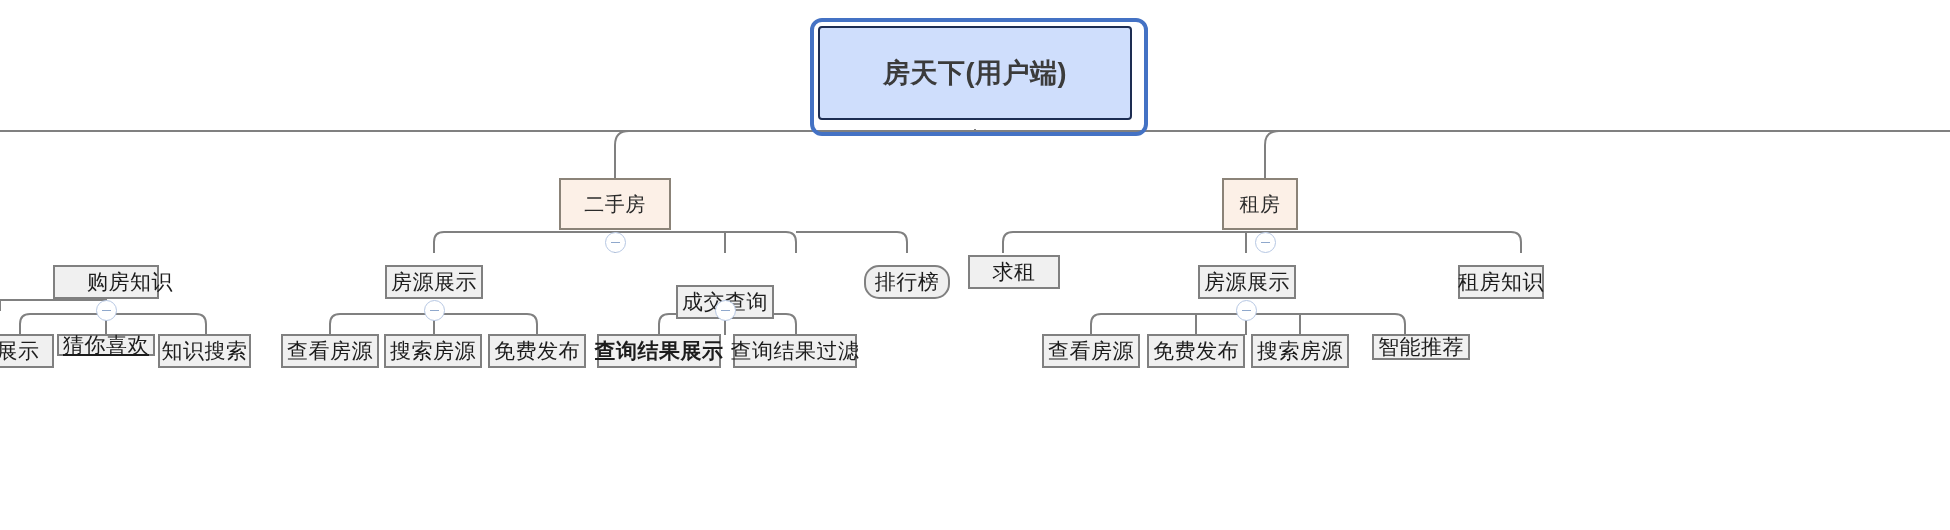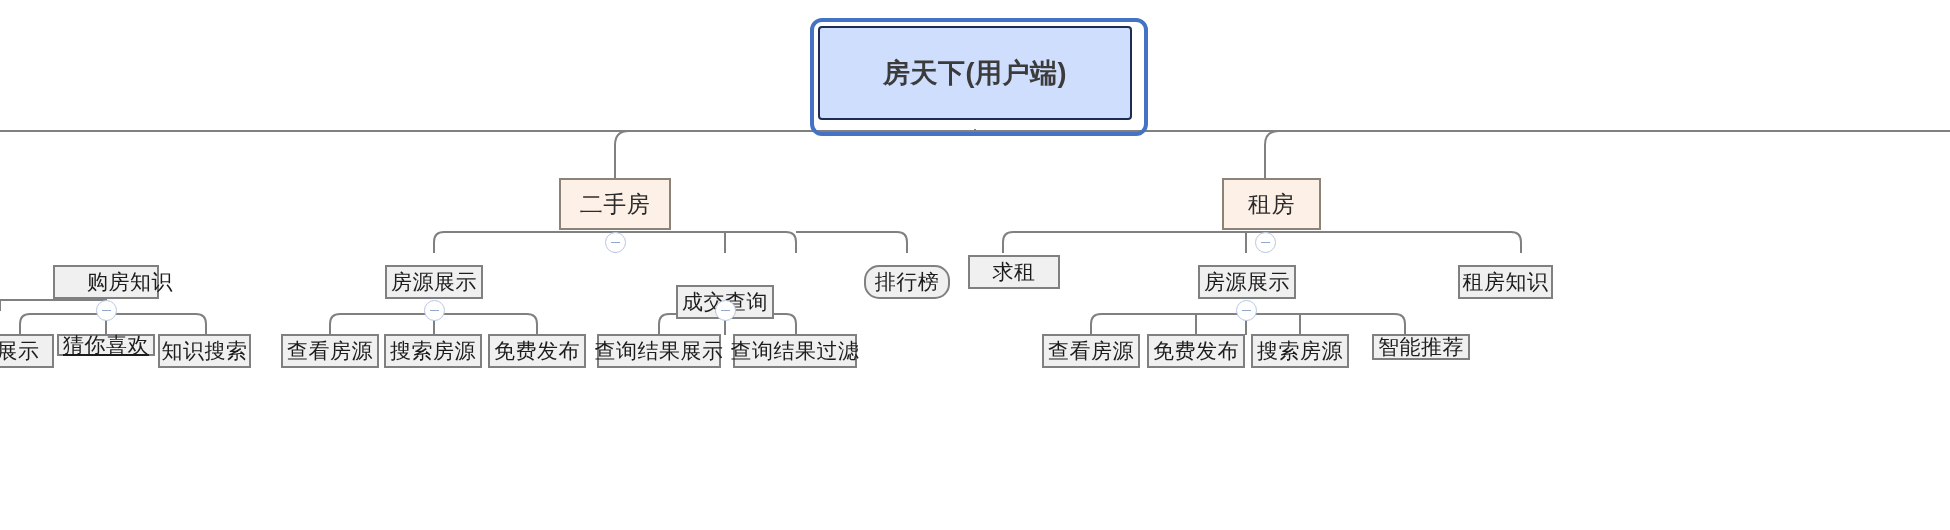--- a/index.html
+++ b/index.html
@@ -37,21 +37,21 @@
     border:4px solid #4472c4;
     border-radius:12px;
     background:transparent;
     z-index:4;
   }
 
   
   .node.lvl2{
     background:#fcf0e7;
     border:2px solid #8b8378;
-    font-size:23px;
+    font-size:20px;
     color:#2b2b2b;
     z-index:3;
   }
 
   
   .node.lvl3,.node.lvl4{
     background:#f0f0f0;
     border:2px solid #808080;
     font-size:21px;
     color:#1c1c1c;
@@ -117,21 +117,21 @@
   </svg>
 
   <div class="root-select" style="left:810px;top:18px;width:330px;height:110px;"></div>
   <div class="node root" style="left:818px;top:26px;width:314px;height:94px;">房天下(用户端)</div>
 
   <div class="node lvl2" style="left:559px;top:178px;width:112px;height:52px;">二手房</div>
   <div class="collapse" style="left:605px;top:232px;">
       <i></i>
     </div>
 
-  <div class="node lvl2" style="left:1222px;top:178px;width:99px;height:52px;">租房</div>
+  <div class="node lvl2" style="left:1222px;top:178px;width:76px;height:52px;">租房</div>
   <div class="collapse" style="left:1255px;top:232px;">
       <i></i>
     </div>
 
   <div class="node lvl3" style="left:53px;top:265px;width:106px;height:34px;padding-left:48px;">购房知识</div>
   <div class="collapse" style="left:96px;top:300px;">
       <i></i>
     </div>
 
   <div class="node lvl3" style="left:385px;top:265px;width:98px;height:34px;">房源展示</div>
@@ -146,31 +146,31 @@
 
   <div class="node lvl3" style="left:864px;top:265px;width:86px;height:34px;border-radius:15px;">排行榜</div>
 
   <div class="node lvl3" style="left:968px;top:255px;width:92px;height:34px;">求租</div>
 
   <div class="node lvl3" style="left:1198px;top:265px;width:98px;height:34px;">房源展示</div>
   <div class="collapse" style="left:1236px;top:300px;">
       <i></i>
     </div>
 
-  <div class="node lvl3" style="left:1458px;top:265px;width:95px;height:34px;">租房知识</div>
+  <div class="node lvl3" style="left:1458px;top:265px;width:86px;height:34px;">租房知识</div>
 
   <div class="node lvl4" style="left:-18px;top:334px;width:72px;height:34px;">展示</div>
   <div class="node lvl4" style="left:57px;top:334px;width:98px;height:22px;text-decoration:underline;">猜你喜欢</div>
   <div class="node lvl4" style="left:158px;top:334px;width:93px;height:34px;">知识搜索</div>
 
   <div class="node lvl4" style="left:281px;top:334px;width:98px;height:34px;">查看房源</div>
   <div class="node lvl4" style="left:384px;top:334px;width:98px;height:34px;">搜索房源</div>
   <div class="node lvl4" style="left:488px;top:334px;width:98px;height:34px;">免费发布</div>
 
-  <div class="node lvl4" style="left:597px;top:334px;width:124px;height:34px;">查询结果展示</div>
+  <div class="node lvl4" style="left:597px;top:334px;width:124px;height:34px;font-weight:bold;">查询结果展示</div>
   <div class="node lvl4" style="left:733px;top:334px;width:124px;height:34px;">查询结果过滤</div>
 
   <div class="node lvl4" style="left:1042px;top:334px;width:98px;height:34px;">查看房源</div>
   <div class="node lvl4" style="left:1147px;top:334px;width:98px;height:34px;">免费发布</div>
   <div class="node lvl4" style="left:1251px;top:334px;width:98px;height:34px;">搜索房源</div>
   <div class="node lvl4" style="left:1372px;top:334px;width:98px;height:26px;">智能推荐</div>
 
 </div>
 
 </body></html>

